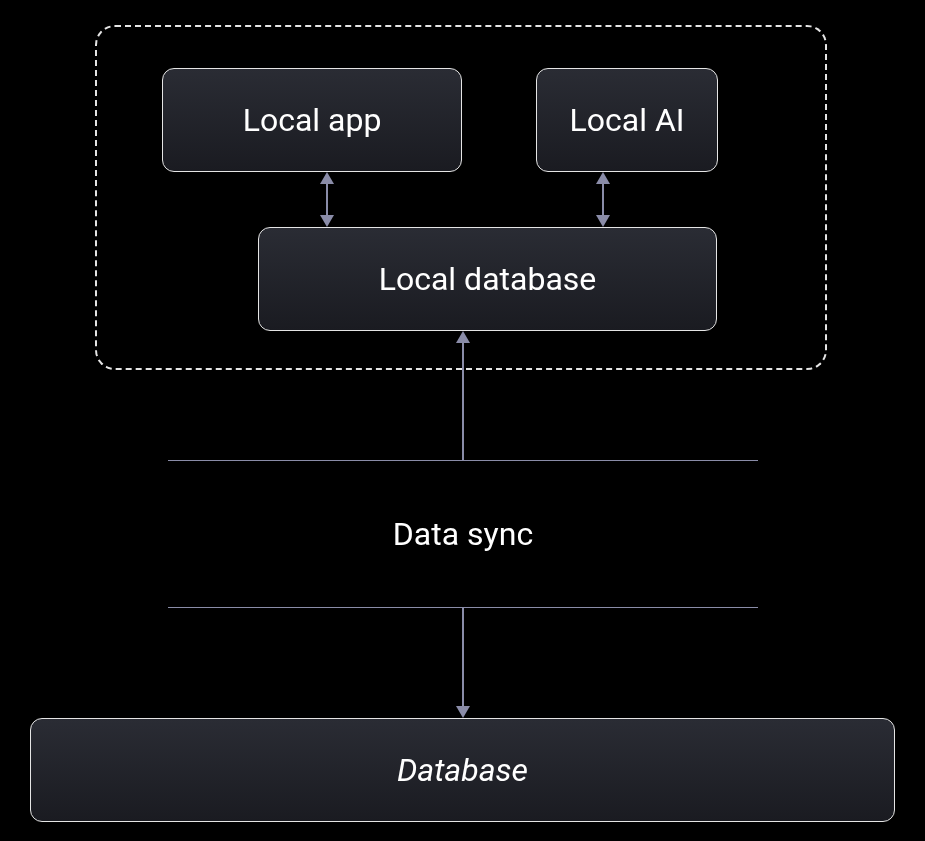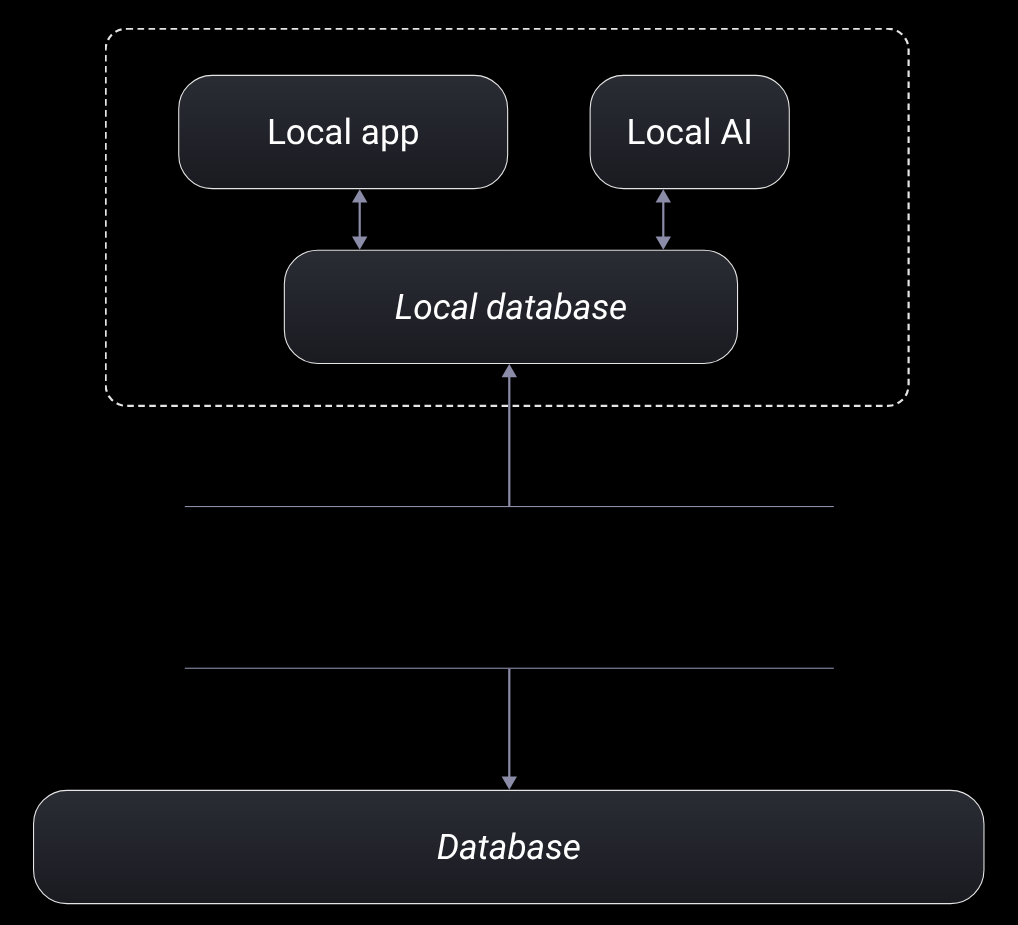--- a/index.html
+++ b/index.html
@@ -24,21 +24,21 @@
       width: 732px;
       height: 345px;
       border: 2px dashed #e5e5e5;
       border-radius: 20px;
     }
     
     .box {
       position: absolute;
       background: linear-gradient(180deg, #2a2c34 0%, #1a1b21 100%);
       border: 1px solid #e5e5e5;
-      border-radius: 31px;
+      border-radius: 12px;
       display: flex;
       align-items: center;
       justify-content: center;
       color: #ffffff;
       font-size: 32px;
       font-weight: 400;
     }
     
     .local-app {
       top: 68px;
@@ -50,23 +50,22 @@
     .local-ai {
       top: 68px;
       left: 536px;
       width: 182px;
       height: 104px;
     }
     
     .local-database {
       top: 227px;
       left: 258px;
-      width: 413px;
-      height: 104px;
-      font-style: italic;
+      width: 459px;
+      height: 104px;
     }
     
     .database {
       top: 718px;
       left: 30px;
       width: 865px;
       height: 104px;
       font-style: italic;
     }
     
@@ -243,20 +242,21 @@
   <div class="arrow-head-down"></div>
 </div>
 
 <div class="arrow-container arrow3">
   <div class="arrow-head-up"></div>
   <div class="arrow-line"></div>
 </div>
 
 <div class="data-sync-section">
   <div class="data-sync-line-top"></div>
+  <div class="data-sync-label">Data sync</div>
   <div class="data-sync-line-bottom"></div>
 </div>
 
 <div class="arrow-container arrow4">
   <div class="arrow-line"></div>
   <div class="arrow-head-down"></div>
 </div>
 
 <div class="box database">
   <span>Database</span>

